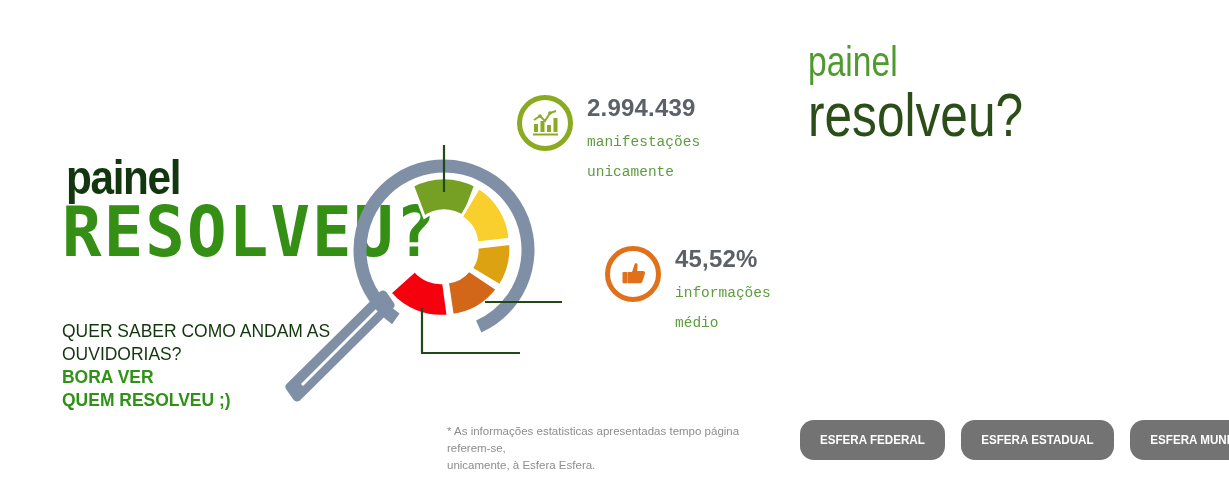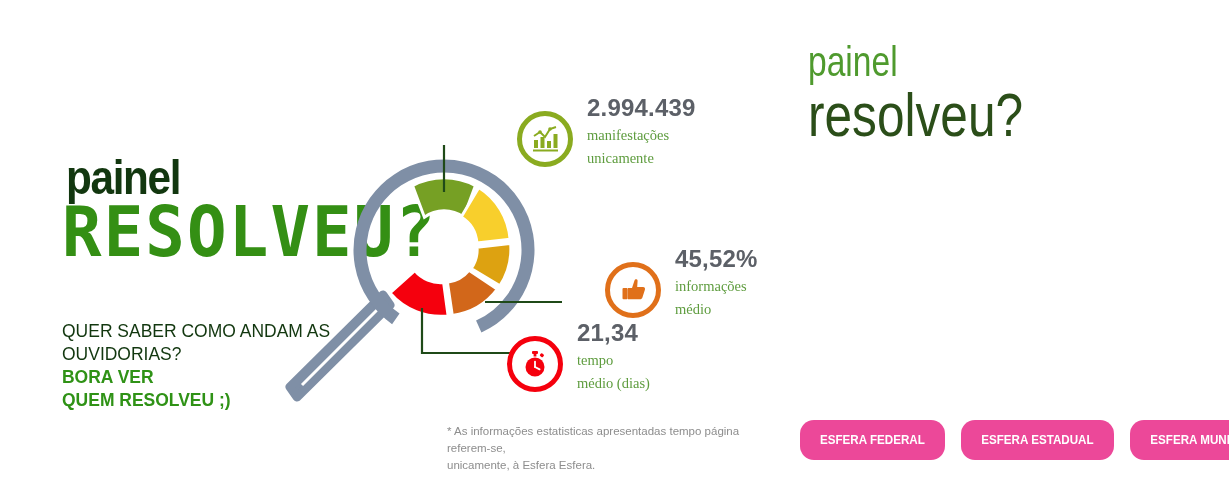--- a/index.html
+++ b/index.html
@@ -36,39 +36,39 @@
     font-family:"Liberation Sans", sans-serif;
     font-size:19px;line-height:23px;font-weight:700;
     color:#2f9216;letter-spacing:0px;
     transform:scaleX(.92);transform-origin:left center;
   }
 
   
   .magnifier{position:absolute;left:272px;top:145px;width:290px;height:262px;}
 
   
-  .stat{position:absolute;display:flex;align-items:flex-end;}
+  .stat{position:absolute;display:flex;align-items:flex-start;}
   .stat-ring{
     width:56px;height:56px;border-radius:50%;
     border:5px solid #8aab20;box-sizing:border-box;
     display:flex;align-items:center;justify-content:center;flex:0 0 auto;
     background:#fff;
   }
   .stat-ring.orange{border-color:#e0701a;}
   .stat-ring.red{border-color:#f5000d;}
   .stat-txt{margin-left:14px;}
   .stat-value{
     font-family:"Liberation Sans", sans-serif;
     font-weight:700;font-size:24px;line-height:26px;color:#5c6067;
     letter-spacing:.2px;
   }
   .stat-label{
-    font-family:Liberation Serif, serif;
+    font-family:Liberation Mono, monospace;
     font-weight:400;font-size:14.5px;line-height:17px;color:#5e9c3e;
-    margin-top:6px;
+    margin-top:13px;
   }
   #stat-manifestacoes{left:517px;top:95px;}
   #stat-satisfacao{left:605px;top:246px;}
   #stat-tempo{left:507px;top:320px;}
 
   
   .footnote{
     position:absolute;left:447px;top:423px;width:330px;
     font-family:"Liberation Sans", sans-serif;
     font-size:11.5px;line-height:17px;color:#8d8d8d;
@@ -86,21 +86,21 @@
     font-family:"Liberation Sans", sans-serif;
     font-weight:400;font-size:62px;line-height:62px;
     color:#2b4e19;letter-spacing:0px;
     transform:scaleX(.80);transform-origin:left center;
     margin-top:2px;
   }
 
   
   .btn-row{position:absolute;left:800px;top:420px;display:flex;gap:16px;}
   .esfera-btn{
-    background:#ec4899;color:#ffffff;border:none;
+    background:#737373;color:#ffffff;border:none;
     border-radius:14px;height:40px;padding:0 16px;
     font-family:"Liberation Sans", sans-serif;
     font-weight:700;font-size:12.5px;letter-spacing:0px;
     display:flex;align-items:center;justify-content:center;
     cursor:pointer;white-space:nowrap;
     transform-origin:center;
   }
   .esfera-btn span{transform:scaleX(.93);display:inline-block;}
 </style>
 </head>
@@ -179,37 +179,20 @@
         <rect x="4.5" y="13" width="5.2" height="11.2" rx="1" fill="#e0701a"></rect>
       </svg>
     </div>
     <div class="stat-txt">
       <div class="stat-value">45,52%</div>
       <div class="stat-label">informações</div>
       <div class="stat-label">médio</div>
     </div>
   </div>
 
-  <div class="stat" id="stat-tempo">
-    <div class="stat-ring red">
-      <svg width="30" height="30" viewBox="0 0 30 30">
-        <rect x="12" y="2" width="6" height="3" rx="1" fill="#f5000d"></rect>
-        <rect x="13.6" y="4.5" width="2.8" height="3" fill="#f5000d"></rect>
-        <rect x="20.3" y="4.6" width="3.6" height="3.3" rx="1" fill="#f5000d" transform="rotate(40 22 6)"></rect>
-        <circle cx="15" cy="18" r="9.5" fill="#f5000d"></circle>
-        <polyline points="15,18 15,12.6" fill="none" stroke="#ffffff" stroke-width="1.8" stroke-linecap="round"></polyline>
-        <polyline points="15,18 19.6,20.4" fill="none" stroke="#ffffff" stroke-width="1.8" stroke-linecap="round"></polyline>
-      </svg>
-    </div>
-    <div class="stat-txt">
-      <div class="stat-value">21,34</div>
-      <div class="stat-label">tempo</div>
-      <div class="stat-label">médio (dias)</div>
-    </div>
-  </div>
 
   <div class="footnote">
     <div>* As informações estatisticas apresentadas tempo página referem-se,</div>
     <div>unicamente, à Esfera Esfera.</div>
   </div>
 
   <div class="brand-right">
     <div class="br-painel">painel</div>
     <div class="br-resolveu">resolveu?</div>
   </div>

